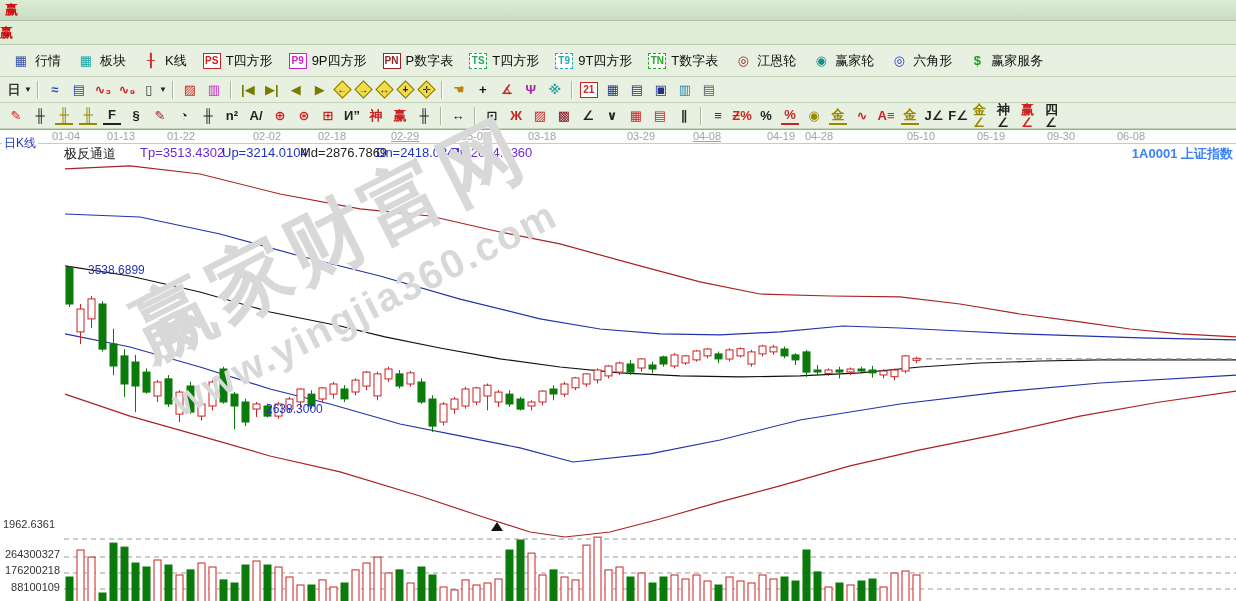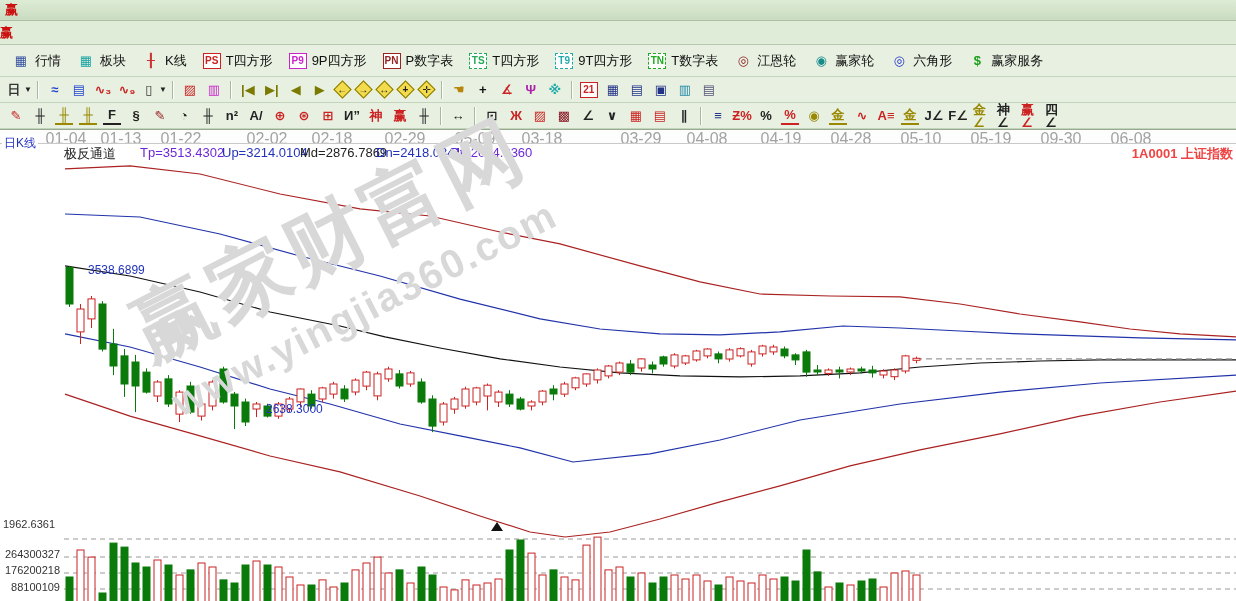--- a/index.html
+++ b/index.html
@@ -29,30 +29,30 @@
   .ic.u{border-bottom:2px solid currentColor;}
   .dd{font-size:8px;color:#222;margin-left:1px;}
   .tsep{width:1px;height:18px;background:#a9b8a3;border-right:1px solid #fdfefc;margin:0 4px;}
   .dia{position:relative;width:17px;height:17px;margin:0 2px;display:inline-flex;
     align-items:center;justify-content:center;}
   .dia::before{content:"";position:absolute;inset:2px;background:#f2dc4e;
     border:1px solid #8a7a00;transform:rotate(45deg);}
   .dia span{position:relative;font-size:10px;font-weight:bold;color:#222;}
   
   .datebar{position:relative;height:13px;background:#fdfdfd;border-top:1px solid #98a892;
-    font-size:16px;color:#a3a3a3;}
+    font-size:11px;color:#a3a3a3;}
   .datebar .tick{position:absolute;top:0;transform:translateX(-50%);white-space:nowrap;}
   
   .chart{position:relative;height:461px;background:#fff;border-top:1px solid #c9c9c9;}
   .chart svg{position:absolute;left:0;top:0;}
   .ovl{position:absolute;white-space:nowrap;}
   .hdr{top:1px;font-size:13px;}
   .c-red{color:#6d28d9;} .c-blue{color:#2233bb;} .c-black{color:#222;}
   .pane-label{position:absolute;left:2px;top:-9px;color:#2233bb;font-size:12px;background:#fff;padding:0 2px;z-index:3;}
-  .sym{right:3px;color:#ef4444;font-size:13px;font-weight:bold;}
+  .sym{right:3px;color:#3b82f6;font-size:13px;font-weight:bold;}
   .plabel{font-size:12px;color:#2233bb;}
   .vlabel{font-size:11px;color:#333;width:60px;text-align:right;left:0;}
   .floorlabel{font-size:11px;color:#333;left:3px;}
   .wm{position:absolute;left:40px;top:40px;width:600px;transform:rotate(-27deg);
     color:#d8d8d8;text-align:center;pointer-events:none;z-index:1;}
   .wm .l1{font-size:80px;font-weight:bold;letter-spacing:6px;}
   .wm .l2{font-size:40px;font-weight:bold;letter-spacing:2px;}
   .qq{font-size:23px;font-weight:bold;color:#cbcbcb;z-index:1;}
 </style>
 </head>
@@ -353,21 +353,21 @@
     <span class="tick" style="left: 121px;">01-13</span>
     <span class="tick" style="left: 181px;">01-22</span>
     <span class="tick" style="left: 267px;">02-02</span>
     <span class="tick" style="left: 332px;">02-18</span>
     <span class="tick" style="left: 405px; text-decoration: underline;">02-29</span>
     <span class="tick" style="left: 475px;">05-09</span>
     <span class="tick" style="left: 542px;">03-18</span>
     <span class="tick" style="left: 641px;">03-29</span>
     <span class="tick" style="left: 707px; text-decoration: underline;">04-08</span>
     <span class="tick" style="left: 781px;">04-19</span>
-    <span class="tick" style="left: 851px; text-align: right;">04-28</span>
+    <span class="tick" style="left: 819px; text-align: right;">04-28</span>
     <span class="tick" style="left: 921px;">05-10</span>
     <span class="tick" style="left: 991px;">05-19</span>
     <span class="tick" style="left: 1061px;">09-30</span>
     <span class="tick" style="left: 1131px;">06-08</span>
   </div>
 
 <div class="chart" id="chart">
   <div class="pane-label">日K线</div>
   <div class="wm">
     <div class="l1">赢家财富网</div>

